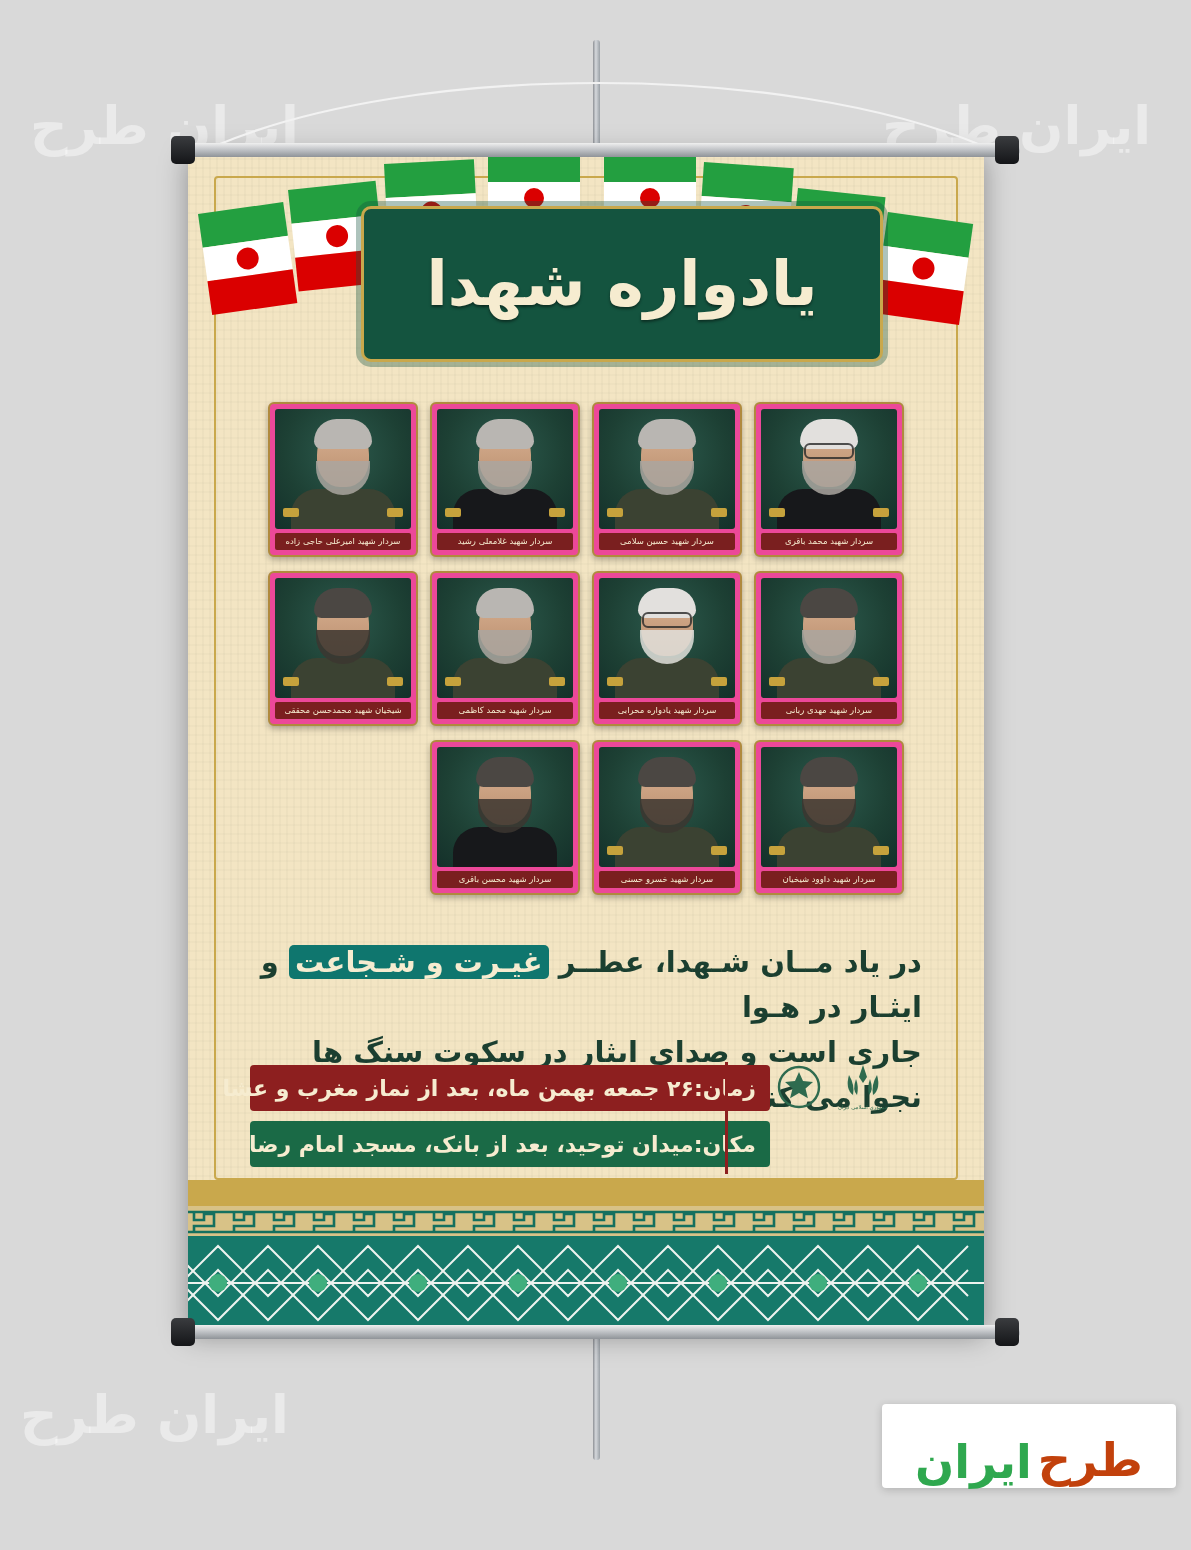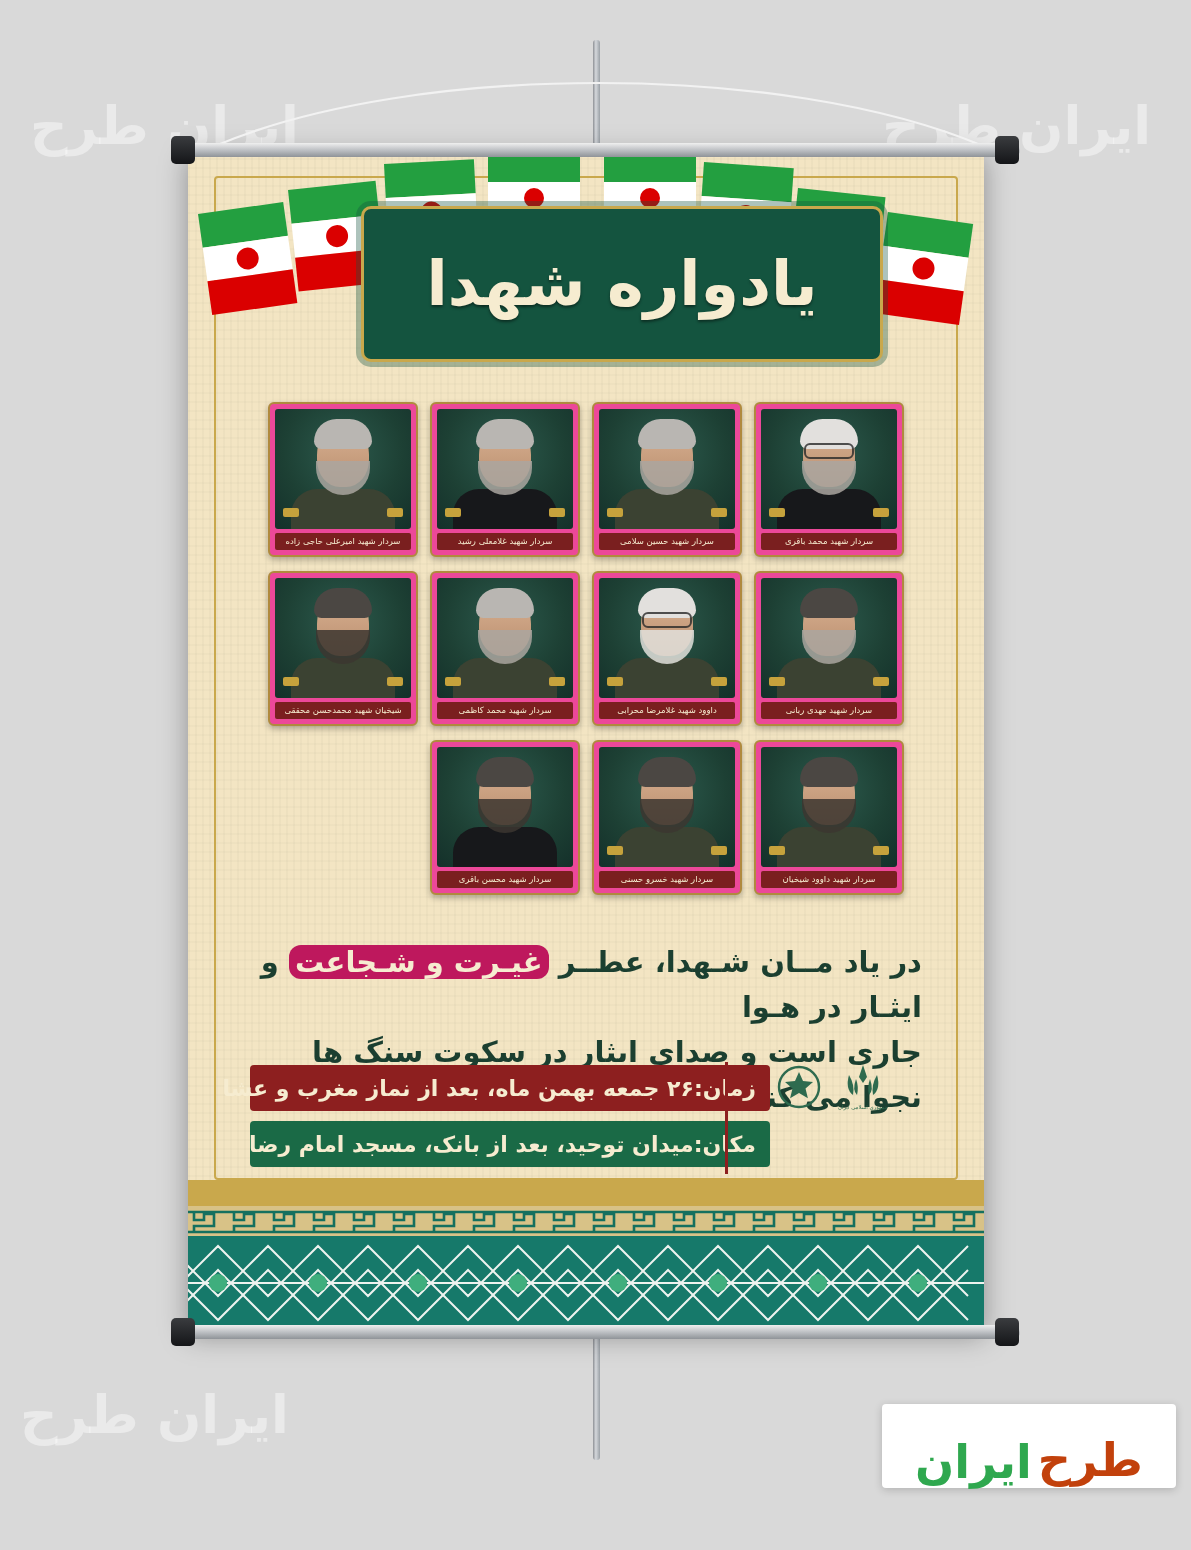--- a/index.html
+++ b/index.html
@@ -143,21 +143,21 @@
     color:#f6ecd0;font-size:8.5px;line-height:1;white-space:nowrap;
     direction:rtl;
   }
 
   
   .slogan{
     position:absolute;left:62px;top:790px;width:672px;z-index:6;
     direction:rtl;text-align:right;
     color:#1b3f30;font-size:29px;font-weight:bold;line-height:1.55;
   }
-  .hl-green{background:#be185d;color:#f6ecd0;padding:0 6px;border-radius:12px;}
+  .hl-green{background:#0f766e;color:#f6ecd0;padding:0 6px;border-radius:5px;}
 
   
   .info{
     position:absolute;left:62px;top:915px;width:520px;z-index:6;direction:rtl;
   }
   .info-bar{
     height:46px;border-radius:4px;display:flex;align-items:center;
     padding:0 14px;margin-bottom:10px;
   }
   .info-bar span{color:#f6ecd0;font-size:22px;font-weight:bold;white-space:nowrap;}
@@ -368,21 +368,21 @@
       <div class="photo">
         <div class="body olive"></div>
         <div class="epaulet l"></div>
         <div class="epaulet r"></div>
         <div class="face"></div>
         <div class="hair white"></div>
         <div class="beard white"></div>
         <div class="glasses"></div>
       </div>
       <div class="name-bar">
-          <span>داوود شهید غلامرضا محرابی</span>
+          <span>سردار شهید یادواره محرابی</span>
         </div>
     </div>
 
     <div class="card">
       <div class="photo">
         <div class="body olive"></div>
         <div class="epaulet l"></div>
         <div class="epaulet r"></div>
         <div class="face"></div>
         <div class="hair grey"></div>

